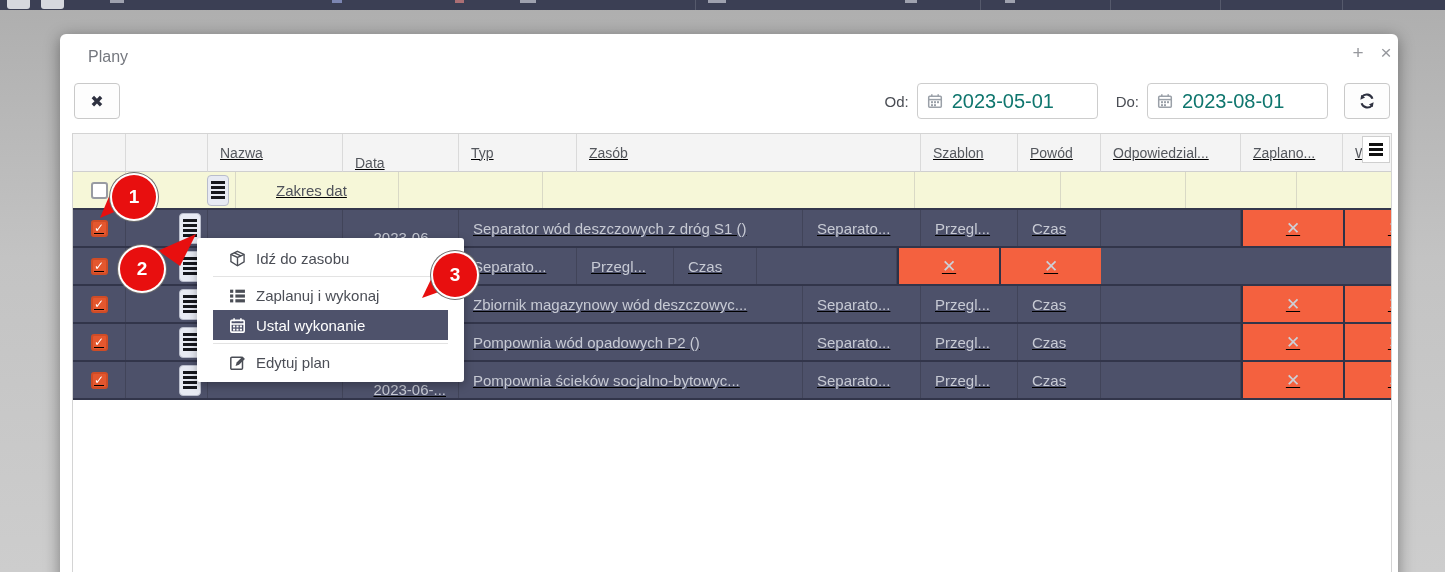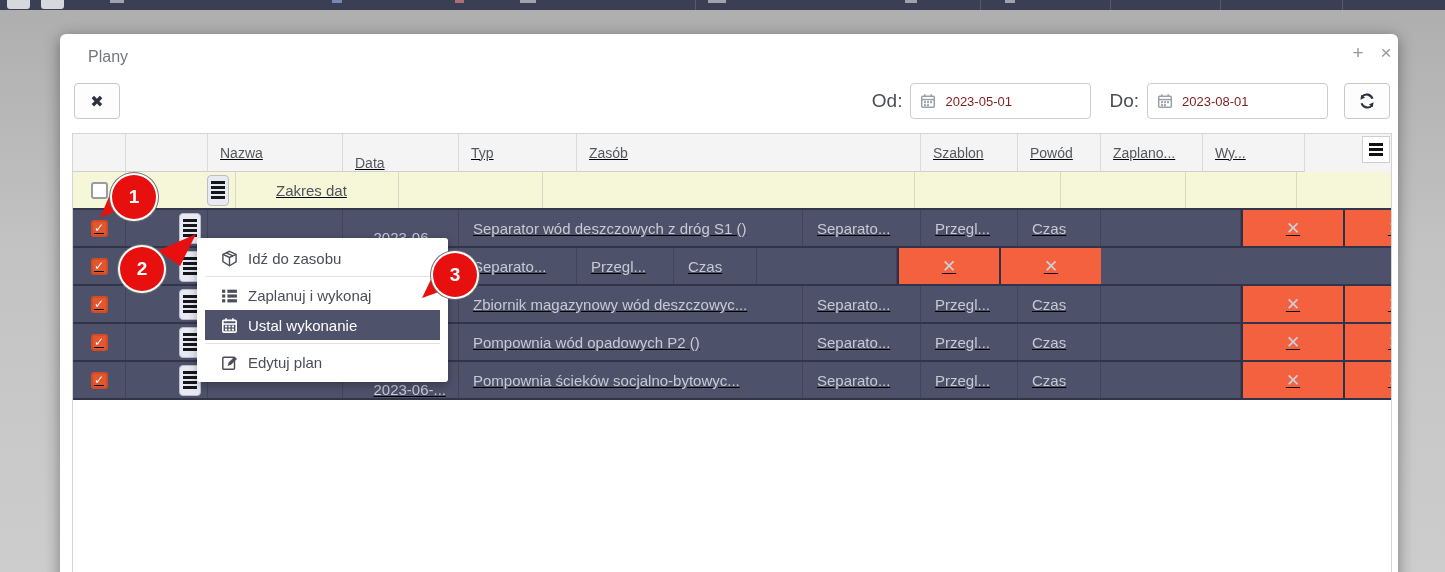--- a/index.html
+++ b/index.html
@@ -16,25 +16,25 @@
     border-radius:6px 6px 0 0;box-shadow:0 3px 16px rgba(0,0,0,.4);z-index:2;margin-top:20px;}
   .mtitle{position:absolute;left:28px;top:14px;font-size:16px;color:#75787f;}
   .winico{position:absolute;top:8px;font-size:19px;color:#96989d;width:20px;text-align:center;cursor:default;}
   .winplus{left:1288px;}
   .winclose{left:1316px;}
   
   .closebtn{position:absolute;left:14px;top:49px;width:46px;height:36px;background:#fdfdfd;border:1px solid #c9c9c9;
     border-radius:4px;display:flex;align-items:center;justify-content:center;font-size:16px;font-weight:bold;color:#2e3140;
     font-family:"DejaVu Sans",sans-serif;box-sizing:border-box;}
   .tb-right{position:absolute;top:49px;right:8px;height:36px;display:flex;align-items:center;}
-  .tlabel{font-size:19px;color:#4a4d54;}
+  .tlabel{font-size:15px;color:#4a4d54;}
   .dfield{display:flex;align-items:center;width:181px;height:36px;border:1px solid #cdcdcd;border-radius:4px;
     background:#fff;box-sizing:border-box;margin-left:8px;}
   .dfield .ico{width:34px;display:flex;align-items:center;justify-content:center;}
-  .dfield .val{font-size:13px;color:#7f1d1d;}
+  .dfield .val{font-size:20px;color:#0f766e;}
   .refbtn{width:46px;height:36px;margin-left:16px;background:#fdfdfd;border:1px solid #c9c9c9;border-radius:4px;
     display:flex;align-items:center;justify-content:center;box-sizing:border-box;}
   .gap18{width:18px;}
   
   .grid{position:absolute;left:12px;top:99px;width:1318px;height:454px;border:1px solid #d4d4d4;
     background:#fff;overflow:hidden;box-sizing:content-box;}
   .row{display:flex;width:1372px;height:38px;box-sizing:border-box;text-decoration:underline;}
   .cell{box-sizing:border-box;height:100%;display:flex;align-items:center;overflow:hidden;white-space:nowrap;}
   .c0{flex:0 0 53px;justify-content:center;}
   .c1{flex:0 0 82px;justify-content:flex-end;padding-right:6px;}
@@ -70,21 +70,21 @@
   .hbtn{width:22px;height:31px;background:#e7eaf3;border:1px solid #b9bdcc;border-radius:4px;display:flex;
     flex-direction:column;align-items:center;justify-content:center;box-sizing:border-box;}
   .hbtn i{display:block;width:14px;height:3px;background:#16171d;margin:1px 0;}
   .ocirc{width:15px;height:15px;border:2px solid #4c4f57;border-radius:50%;box-sizing:border-box;}
   .center{justify-content:center;}
   .colmenu{position:absolute;top:2px;right:1px;width:28px;height:27px;background:#fff;border:1px solid #cfcfcf;
     display:flex;flex-direction:column;align-items:center;justify-content:center;box-sizing:border-box;z-index:5;}
   .colmenu i{display:block;width:14px;height:3px;background:#111;margin:1px 0;}
   
   .cmenu{position:absolute;left:137px;top:204px;width:235px;background:#fff;border-radius:3px;
-    box-shadow:0 3px 10px rgba(0,0,0,.3);padding:5px 8px;z-index:30;}
+    box-shadow:0 3px 10px rgba(0,0,0,.3);padding:5px 16px;z-index:30;}
   .citem{height:30px;display:flex;align-items:center;padding-left:16px;font-size:15px;color:#4b4e56;}
   .citem .mi{width:17px;height:17px;margin-right:10px;display:flex;align-items:center;justify-content:center;}
   .citem.hl{background:#4e526b;color:#fff;}
   .csep{height:1px;background:#e3e3e3;margin:3px 0;}
   
   .anno{position:absolute;width:44px;height:44px;border-radius:50%;background:#e80f0f;color:#fff;
     display:flex;align-items:center;justify-content:center;font-size:19px;font-weight:bold;
     box-shadow:0 0 0 2px #fff,0 0 0 3px #6e6e6e;z-index:40;}
   .arr{position:absolute;background:#e80f0f;z-index:39;}
   .arr1{left:40px;top:162px;width:22px;height:22px;clip-path:polygon(0% 100%,42% 0%,100% 58%);}
@@ -194,20 +194,23 @@
             <span>Typ</span>
           </div>
           <div class="cell c4">
             <span>Zasób</span>
           </div>
           <div class="cell c6">
             <span>Szablon</span>
           </div>
           <div class="cell c7">
             <span>Powód</span>
+          </div>
+          <div class="cell c8">
+            <span>Odpowiedzial...</span>
           </div>
           <div class="cell c9">
             <span>Zaplano...</span>
           </div>
           <div class="cell c10">
             <span>Wy...</span>
           </div>
         </div>
 
       <div class="row filter">

